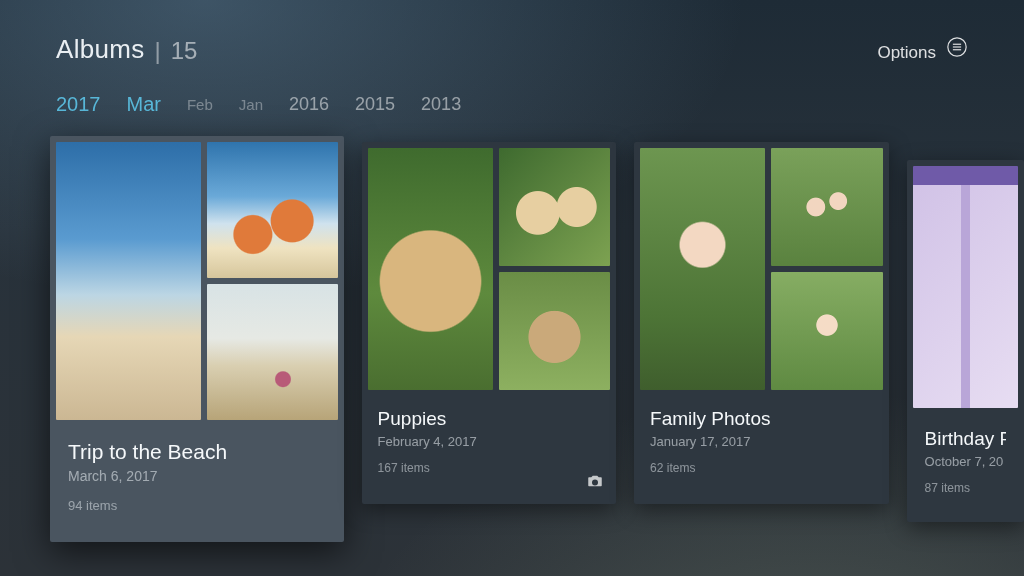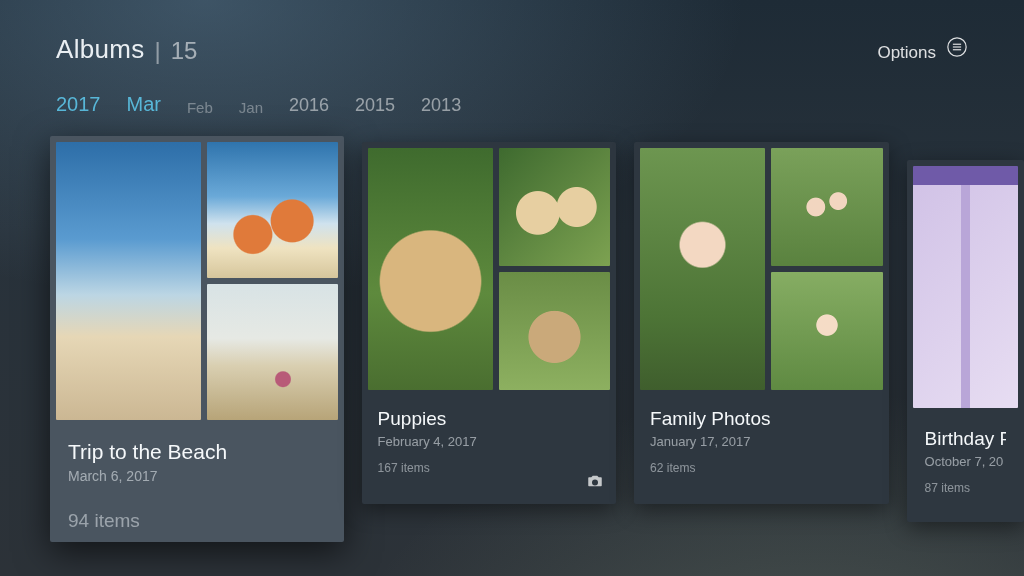--- a/index.html
+++ b/index.html
@@ -17,21 +17,21 @@
        padding:34px 56px 0 56px}
   .title-wrap{display:flex;align-items:flex-end;gap:10px}
   .title{font-size:26px;font-weight:300;letter-spacing:.3px}
   .title-sep{font-size:24px;font-weight:200;color:rgba(255,255,255,.45)}
   .title-count{font-size:24px;font-weight:300;color:rgba(255,255,255,.55)}
   .options{display:flex;align-items:flex-end;gap:10px;color:rgba(255,255,255,.85);
            font-size:17px;font-weight:300;cursor:pointer}
   .options svg{width:22px;height:22px;stroke:rgba(255,255,255,.85);fill:none;stroke-width:1.3}
 
   
-  .filters{display:flex;align-items:flex-end;gap:26px;padding:28px 0 0 56px;
+  .filters{display:flex;align-items:center;gap:26px;padding:28px 0 0 56px;
            font-weight:300}
   .filt-year-active{color:#58b7d8;font-size:20px}
   .filt-month-active{color:#58b7d8;font-size:20px}
   .filt-month{color:rgba(255,255,255,.35);font-size:15px}
   .filt-year{color:rgba(255,255,255,.5);font-size:18px}
   .filt{cursor:pointer}
 
   
   .row{display:flex;gap:18px;padding:20px 0 0 50px}
   .card{background:#2e3740;border-radius:2px;overflow:hidden;
@@ -47,21 +47,21 @@
   .card.trail   .thumbs{height:254px;grid-template-columns:1fr;grid-template-rows:1fr}
   .thumbs .t1{grid-row:1/3}
   .th{border-radius:1px;background-size:cover;background-position:center}
 
   .meta{padding:14px 18px 0 18px;position:relative;flex:1}
   .card.normal .meta{padding:12px 16px 0 16px}
   .album-title{font-size:21px;font-weight:300;color:#f5f8fa;white-space:nowrap;overflow:hidden;text-overflow:clip}
   .card.normal .album-title,.card.trail .album-title{font-size:19px}
   .album-date{font-size:14px;font-weight:300;color:rgba(236,242,246,.55);margin-top:4px;white-space:nowrap}
   .card.normal .album-date,.card.trail .album-date{font-size:13px}
-  .album-items{font-size:19px;font-weight:300;color:rgba(236,242,246,.5);margin-top:26px}
+  .album-items{font-size:13px;font-weight:300;color:rgba(236,242,246,.5);margin-top:14px}
   .card.normal .album-items,.card.trail .album-items{font-size:12px;margin-top:12px}
   .camera-icon{position:absolute;right:12px;bottom:10px;opacity:.85}
   .camera-icon svg{width:18px;height:18px;fill:rgba(255,255,255,.85)}
 
   
   .beach-sky{background:linear-gradient(180deg,#2d6ea8 0%,#5a9bd0 35%,#bcd6e4 55%,#e6d7b6 70%,#cbb793 100%)}
   .beach-umbrella{background:
       radial-gradient(circle at 65% 58%,#e07a3a 0 18%,transparent 19%),
       radial-gradient(circle at 35% 68%,#e07a3a 0 15%,transparent 16%),
       linear-gradient(180deg,#2f74ad 0%,#6aa9d8 40%,#cfe2ee 60%,#efe3c1 78%,#d6c69c 100%)}

